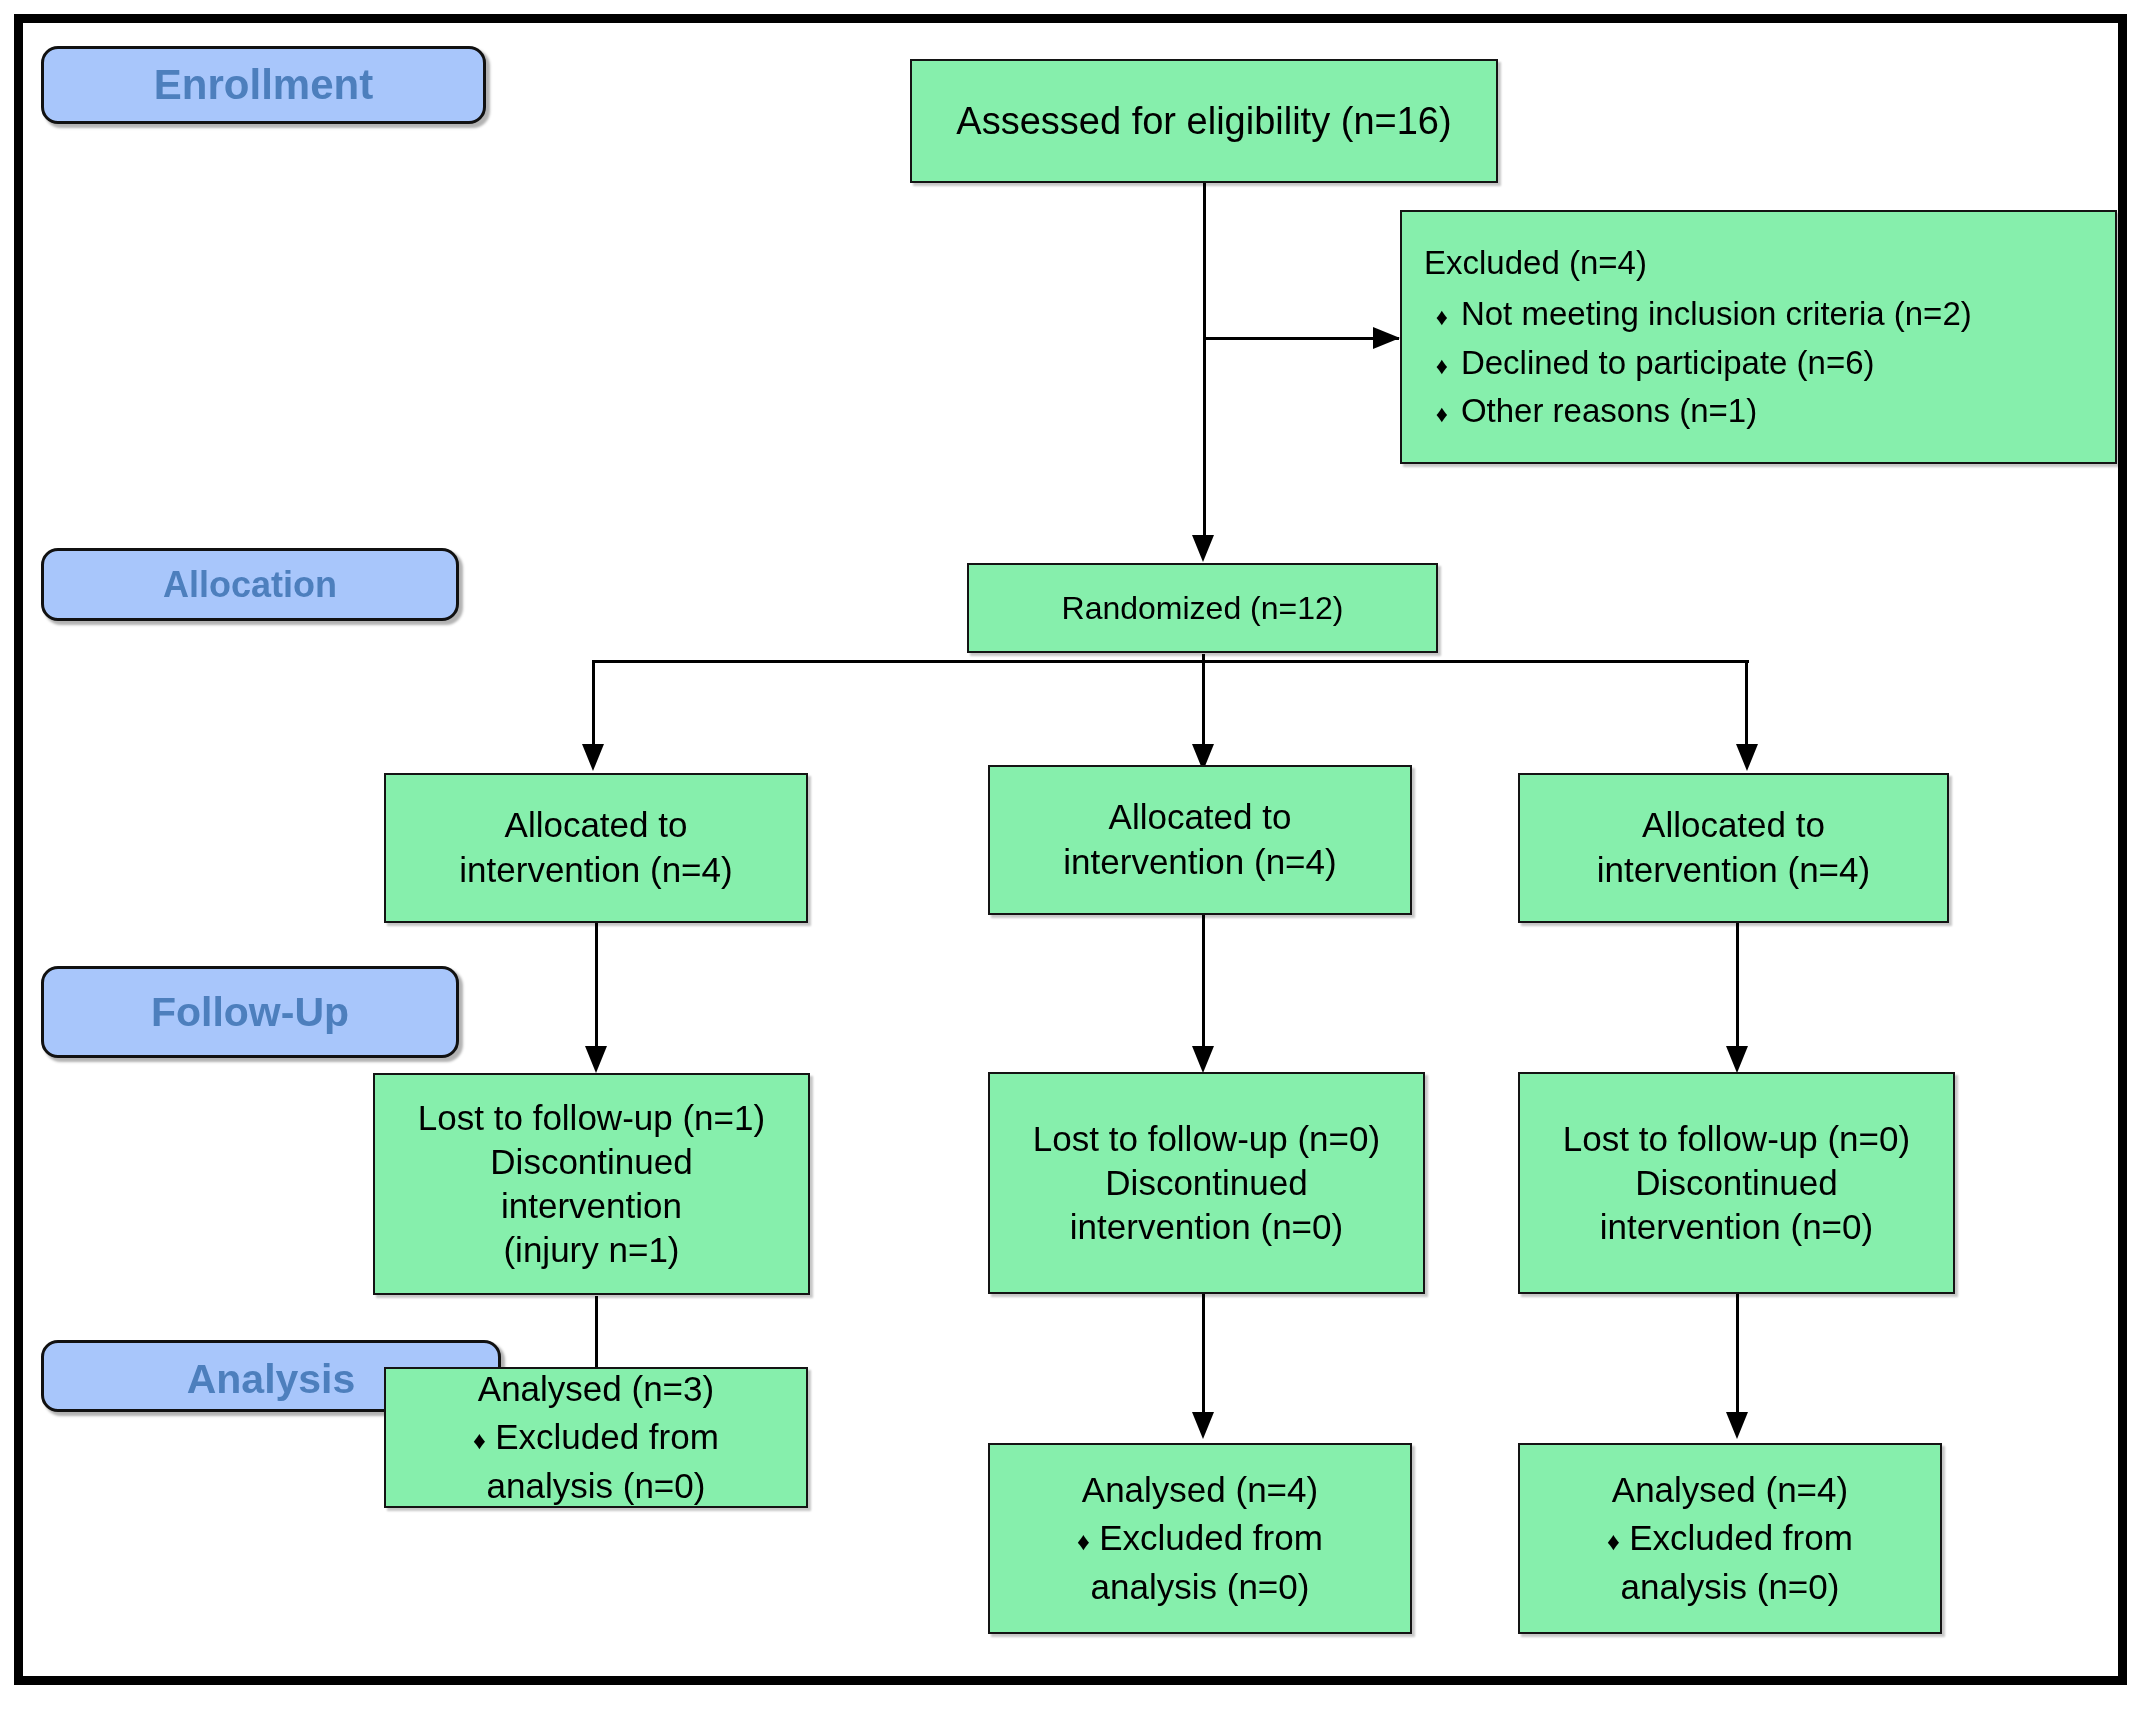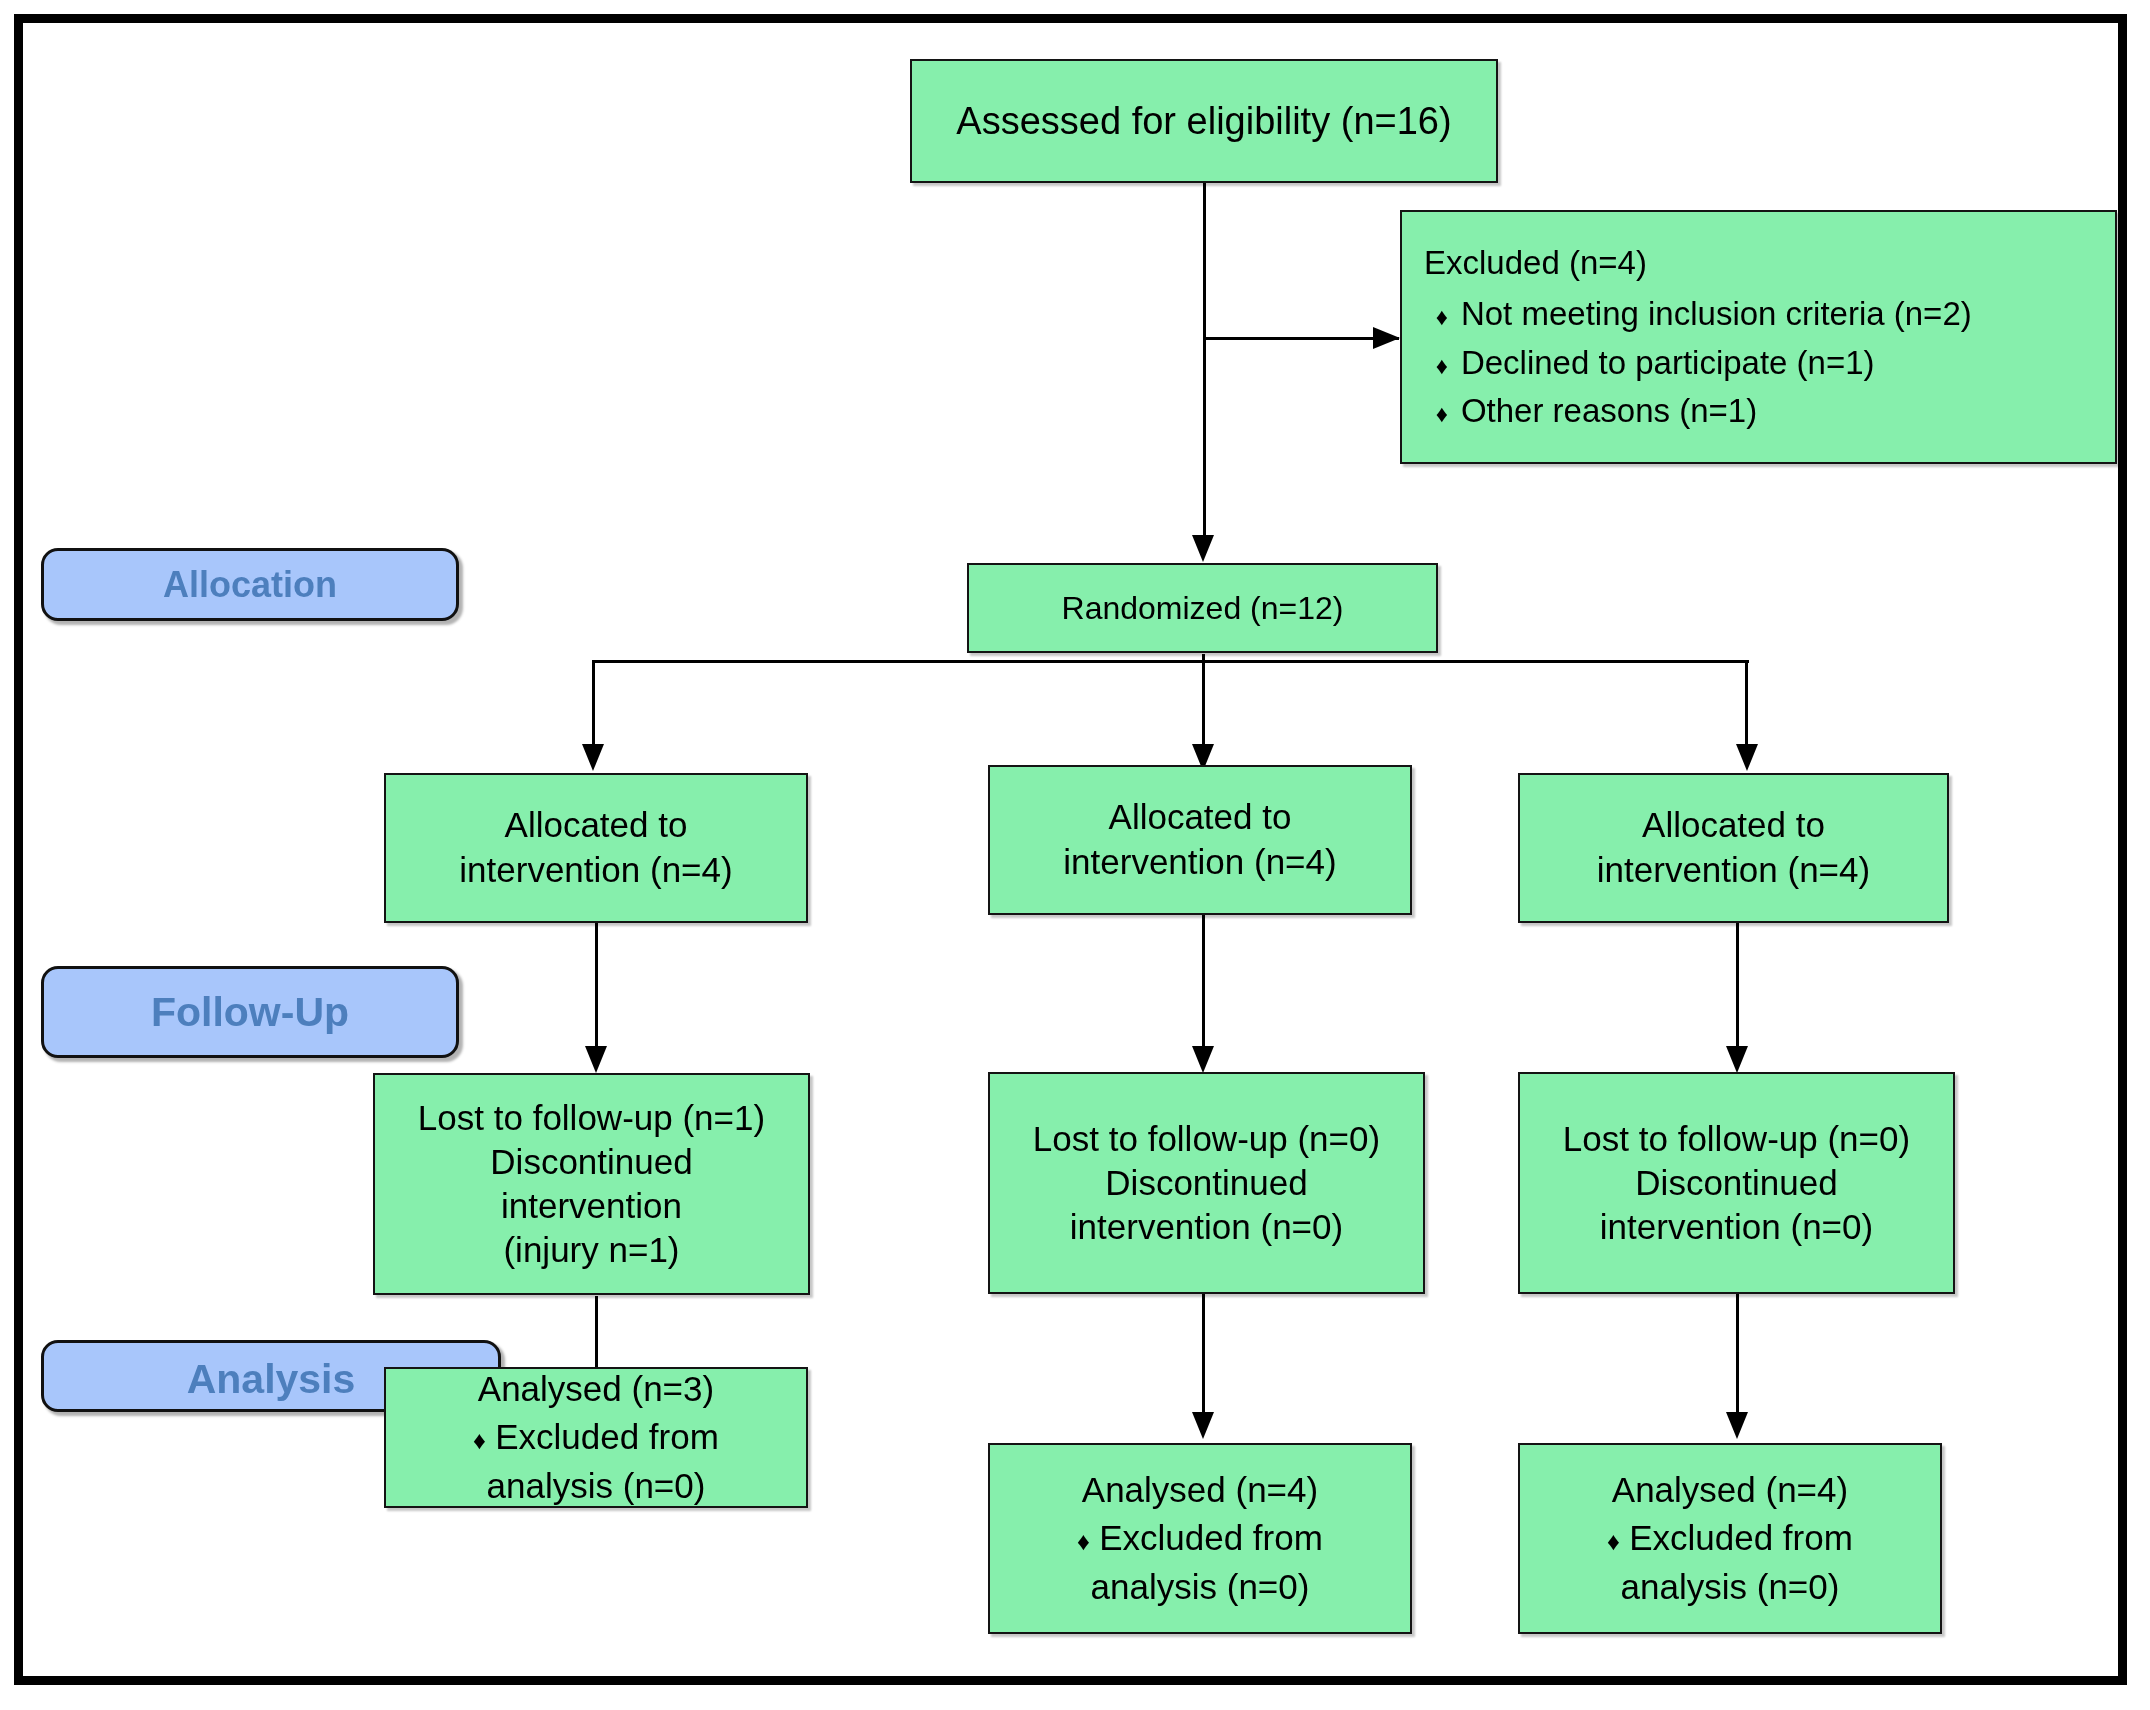--- a/index.html
+++ b/index.html
@@ -106,20 +106,23 @@
     border-bottom: 11px solid transparent;
     border-left: 27.5px solid #000000;
   }
 </style>
 </head>
 <body>
 
 <div id="page">
   <div id="outer-frame"></div>
 
+  <div class="stage-badge" style="left:41px; top:46px; width:445px; height:78px; font-size:42px;">
+    <span>Enrollment</span>
+  </div>
 
   <div class="stage-badge" style="left:41px; top:548px; width:418px; height:73px; font-size:36px;">
     <span>Allocation</span>
   </div>
 
   <div class="stage-badge" style="left:41px; top:966px; width:418px; height:92px; font-size:41px;">
     <span>Follow-Up</span>
   </div>
 
   <div class="stage-badge" style="left:41px; top:1340px; width:460px; height:72px; font-size:41px;">
@@ -137,21 +140,21 @@
   <div class="arrow-right" style="left:1373px; top:327px;"></div>
 
   <div class="flow-box left-text" style="left:1400px; top:210px; width:717px; height:254px; font-size:33px; padding:18.3px 22px;">
     <span class="box-line" style="margin-bottom:13px;">Excluded  (n=4)</span>
     <div class="bullet-line" style="margin-bottom:10.5px;">
       <span class="bullet-glyph" style="margin-right:13px; margin-left:11.8px;">♦</span>
       <span>Not meeting inclusion criteria (n=2)</span>
     </div>
     <div class="bullet-line" style="margin-bottom:10.5px;">
       <span class="bullet-glyph" style="margin-right:13px; margin-left:11.8px;">♦</span>
-      <span>Declined to participate (n=1)</span>
+      <span>Declined to participate (n=6)</span>
     </div>
     <div class="bullet-line">
       <span class="bullet-glyph" style="margin-right:13px; margin-left:11.8px;">♦</span>
       <span>Other reasons (n=1)</span>
     </div>
   </div>
 
   <div class="flow-box center-text" style="left:967px; top:563px; width:471px; height:90px; font-size:32px;">
     <span class="box-line">Randomized (n=12)</span>
   </div>

